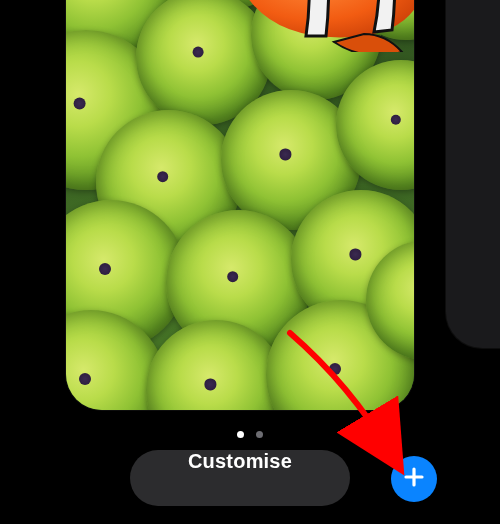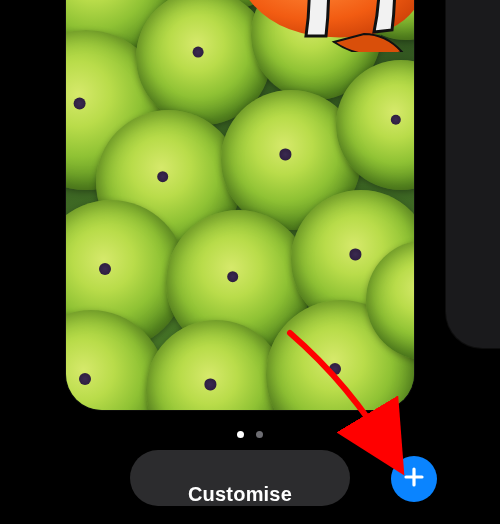--- a/index.html
+++ b/index.html
@@ -7,21 +7,21 @@
   .card{position:absolute;left:66px;top:-60px;width:348px;height:470px;border-radius:36px;overflow:hidden;box-shadow:0 0 0 1px rgba(255,255,255,.05)}
   .card.peek{left:446px;top:-60px;width:60px;height:408px;border-radius:36px 0 0 36px;background:#1a1a1c}
   .wall{width:100%;height:100%;background:linear-gradient(180deg,#2a4a1e 0%,#355b21 30%,#3f6a24 60%,#4a7a28 100%);position:relative;overflow:hidden}
   .an{position:absolute;border-radius:50%;background:radial-gradient(circle at 45% 40%,#d6e96b 0%,#b9dc4a 25%,#8fc234 48%,#5e9322 70%,#3a5e17 100%);box-shadow:inset 0 0 18px 4px rgba(0,0,0,.25),0 2px 6px rgba(0,0,0,.3)}
   .an::after{content:"";position:absolute;left:46%;top:46%;width:8%;height:8%;border-radius:50%;background:radial-gradient(circle,#3a2a50 0%,#2a1a3a 100%);transform:translate(-50%,-50%)}
   .fish{position:absolute;right:-10px;top:-38px;width:210px;height:150px}
   .fish svg{width:100%;height:100%}
   .dots{position:absolute;left:0;right:0;top:424px;text-align:center}
   .dot{display:inline-block;width:7px;height:7px;border-radius:50%;margin:0 4px;background:#6d6d72}
   .dot.on{background:#fff}
-  .btn-cust{position:absolute;left:130px;top:450px;width:220px;height:56px;border-radius:30px;background:#2c2c2e;color:#fff;font-size:20px;font-weight:600;display:flex;align-items:flex-end;justify-content:center;letter-spacing:.2px;cursor:pointer}
+  .btn-cust{position:absolute;left:130px;top:450px;width:220px;height:56px;border-radius:30px;background:#2c2c2e;color:#fff;font-size:20px;font-weight:600;display:flex;align-items:flex-start;justify-content:center;letter-spacing:.2px;cursor:pointer}
   .btn-add{position:absolute;left:391px;top:456px;width:46px;height:46px;border-radius:50%;background:#0a84ff;display:flex;align-items:center;justify-content:center;cursor:pointer}
   .btn-add svg{width:24px;height:24px}
   .arrow{position:absolute;pointer-events:none}
   .arrow svg{overflow:visible}
 </style>
 </head>
 <body>
 
 <div class="stage">
 

